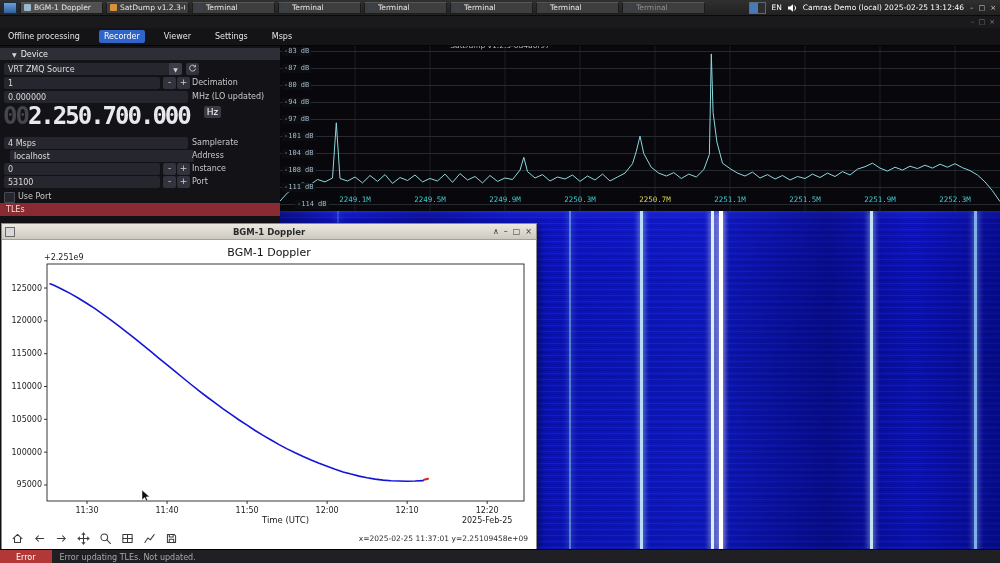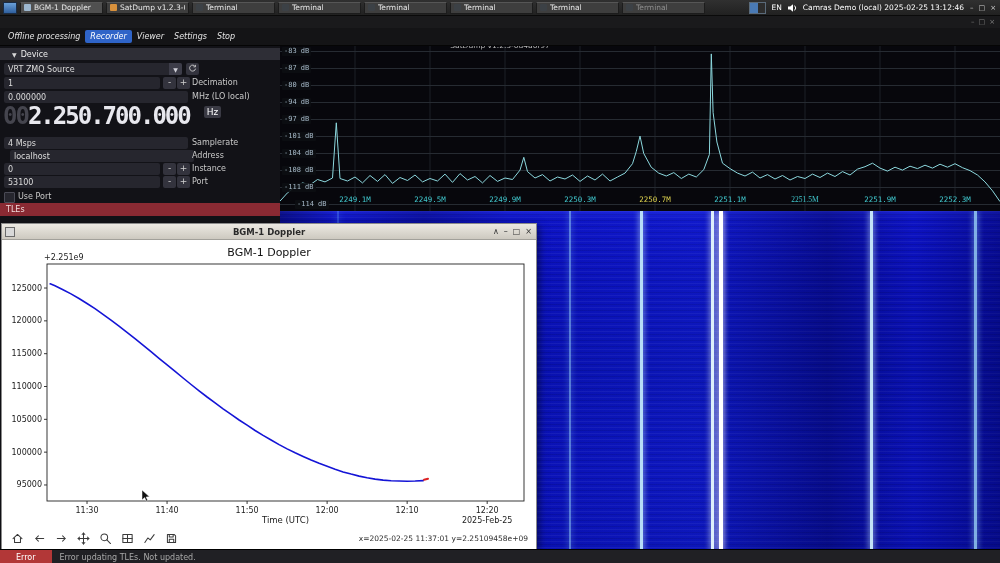--- a/index.html
+++ b/index.html
@@ -174,26 +174,26 @@
 
   <div class="sd-titlebar">
     <span class="sd-title">SatDump v1.2.3-0d4a0f97</span>
   </div>
   <div id="sd-controls">
       <span class="sd-ctl">–</span>
       <span class="sd-ctl">□</span>
       <span class="sd-ctl">×</span>
     </div>
   <div class="sd-menubar">
-    <div id="menu-tabs" style="display:flex;gap:0;font-style:italic;">
+    <div id="menu-tabs" style="display:flex;gap:14px;">
         <div class="menu-tab">Offline processing</div>
         <div class="menu-tab active">Recorder</div>
         <div class="menu-tab">Viewer</div>
         <div class="menu-tab">Settings</div>
-        <div class="menu-tab">Stop</div>
+        <div class="menu-tab">Msps</div>
       </div>
   </div>
 
   <div class="left-panel">
     <div class="sec-header">
       <span class="sec-arrow">▼</span>
       <span class="sec-title">Device</span>
     </div>
 
     <div class="lp-row" style="top:17px">
@@ -211,21 +211,21 @@
 
     <div class="lp-row" style="top:31px">
       <input class="imgui-input" style="left: 4px; width: 156px;" value="1">
       <div class="sq-btn" style="left:163px">-</div>
       <div class="sq-btn" style="left:177px">+</div>
       <span class="lp-label">Decimation</span>
     </div>
 
     <div class="lp-row" style="top:45px">
       <input class="imgui-input" style="left: 4px; width: 184px;" value="0.000000">
-      <span class="lp-label">MHz (LO local)</span>
+      <span class="lp-label">MHz (LO updated)</span>
     </div>
 
     <div class="freq-display">
       <span class="digits freq-dim">00</span><span class="digits freq-main">2.250.700.000</span><span class="freq-unit">Hz</span>
     </div>
 
     <div class="lp-row" style="top:91px">
       <input class="imgui-input" style="left: 4px; width: 184px;" value="4 Msps">
       <span class="lp-label">Samplerate</span>
     </div>
@@ -292,21 +292,21 @@
         <div class="db-label" style="top: 137px;">-111 dB</div>
         <div class="db-label" style="top: 154px; margin-left: 13px;">-114 dB</div>
       </div>
     <div id="freq-labels">
         <div class="freq-label" style="left: 75px;">2249.1M</div>
         <div class="freq-label" style="left: 150px;">2249.5M</div>
         <div class="freq-label" style="left: 225px;">2249.9M</div>
         <div class="freq-label" style="left: 300px;">2250.3M</div>
         <div class="freq-label center" style="left: 375px;">2250.7M</div>
         <div class="freq-label" style="left: 450px;">2251.1M</div>
-        <div class="freq-label" style="left: 525px; font-family: Liberation Serif, serif;">2251.5M</div>
+        <div class="freq-label" style="left: 525px;">2251.5M</div>
         <div class="freq-label" style="left: 600px;">2251.9M</div>
         <div class="freq-label" style="left: 675px;">2252.3M</div>
       </div>
   </div>
 
   <div class="waterfall">
     <div class="wf-noise"></div>
     <div class="wf-shade"></div>
     <div id="wf-lines">
         <div class="wf-line" style="left: 7.9%; width: 2px; background: rgb(111, 182, 255); opacity: 0.3; box-shadow: rgb(111, 182, 255) 0px 0px 6px;"></div>

